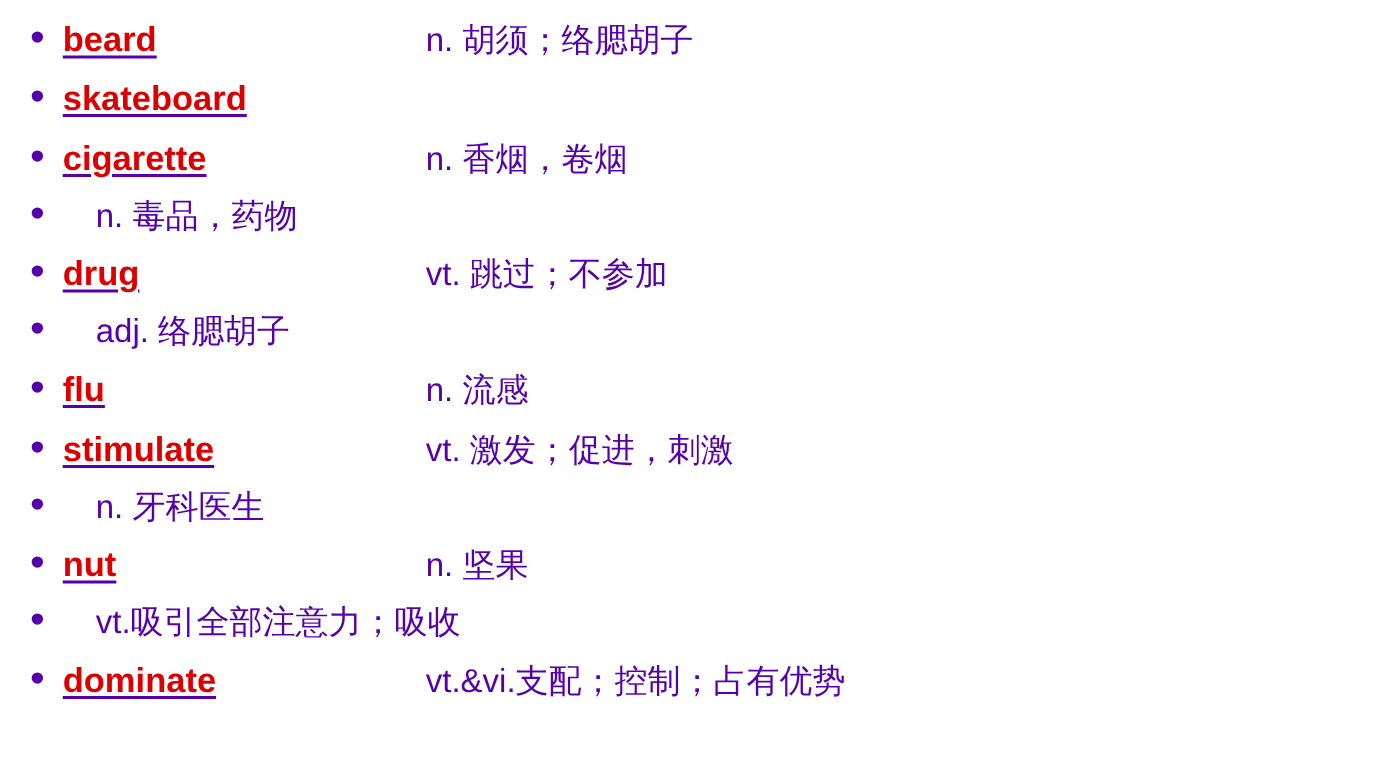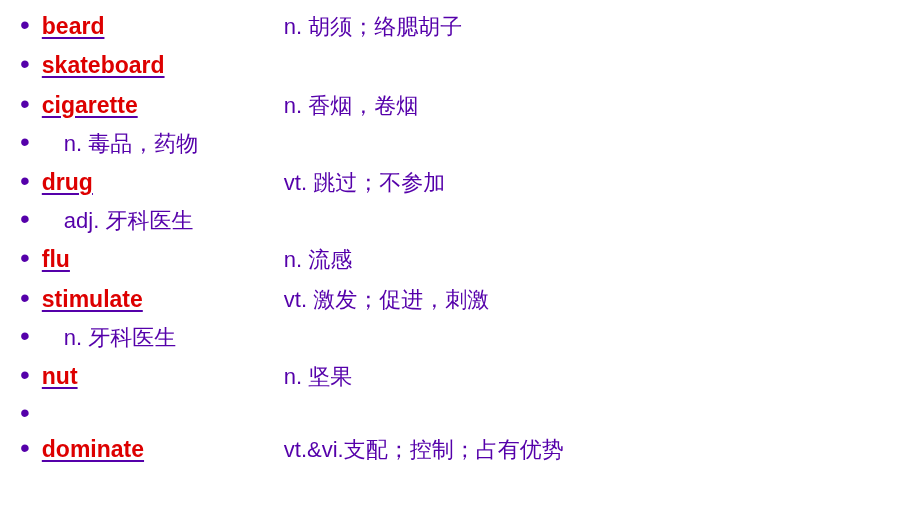--- a/index.html
+++ b/index.html
@@ -78,21 +78,21 @@
       <span class="bullet">•</span>
       <span class="definition">n. 毒品，药物</span>
     </li>
     <li class="vocab-item">
       <span class="bullet">•</span>
       <span class="english-word">drug</span>
       <span class="definition">vt. 跳过；不参加</span>
     </li>
     <li class="vocab-item">
       <span class="bullet">•</span>
-      <span class="definition">adj. 牙科医生</span>
+      <span class="definition">adj. 络腮胡子</span>
     </li>
     <li class="vocab-item">
       <span class="bullet">•</span>
       <span class="english-word">flu</span>
       <span class="definition">n. 流感</span>
     </li>
     <li class="vocab-item">
       <span class="bullet">•</span>
       <span class="english-word">stimulate</span>
       <span class="definition">vt. 激发；促进，刺激</span>
@@ -101,19 +101,20 @@
       <span class="bullet">•</span>
       <span class="definition">n. 牙科医生</span>
     </li>
     <li class="vocab-item">
       <span class="bullet">•</span>
       <span class="english-word">nut</span>
       <span class="definition">n. 坚果</span>
     </li>
     <li class="vocab-item">
       <span class="bullet">•</span>
+      <span class="definition">vt.吸引全部注意力；吸收</span>
     </li>
     <li class="vocab-item">
       <span class="bullet">•</span>
       <span class="english-word">dominate</span>
       <span class="definition">vt.&amp;vi.支配；控制；占有优势</span>
     </li>
   </ul>
 
 </body></html>

